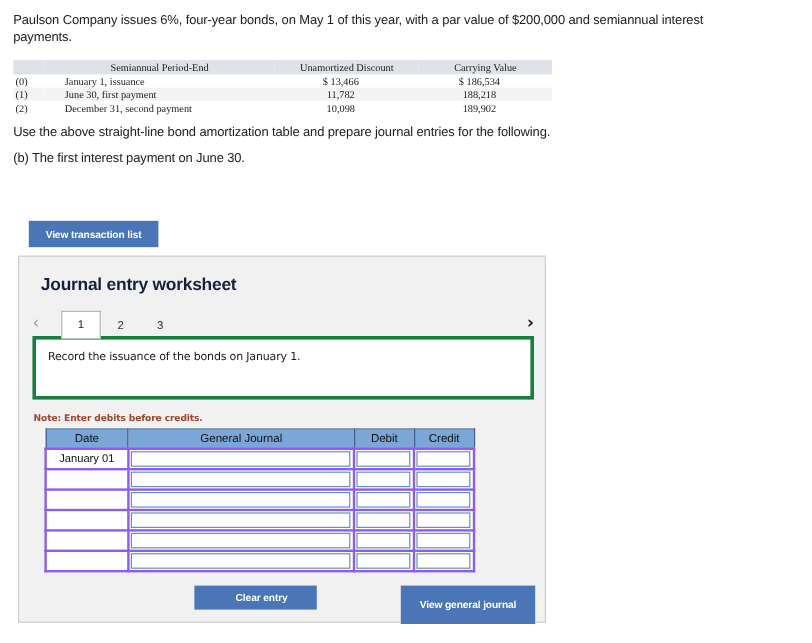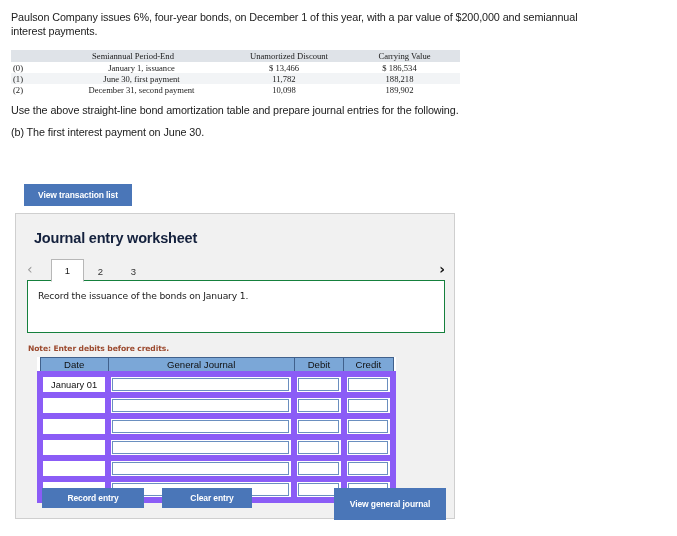--- a/index.html
+++ b/index.html
@@ -44,21 +44,21 @@
     height: 12px;
     text-align: center;
   }
   .amort thead th.c-idx { width: 26px; }
   .amort thead th.c-period { width: 192px; text-align: center; }
   .amort thead th.c-disc { width: 120px; text-align: center; }
   .amort thead th.c-carry { width: 111px; text-align: center; }
   .amort tbody td { padding: 0.5px 0; height: 11px; }
   .amort tbody tr:nth-child(even) { background: #f2f4f6; }
   .amort td.idx { padding-left: 2px; text-align: left; }
-  .amort td.lbl { padding-left: 17px; text-align: center; }
+  .amort td.lbl { padding-left: 17px; text-align: left; }
   .amort td.num { text-align: center; padding-right: 10px; }
 
   
   .instruct {
     position: absolute;
     left: 11px;
     top: 103px;
     font-size: 10.8px;
     line-height: 14px;
     color: #212121;
@@ -170,21 +170,21 @@
   }
 
   
   .prompt-box {
     position: absolute;
     left: 11px;
     top: 66px;
     width: 418px;
     height: 53px;
     background: #ffffff;
-    border: 1px solid #15803d;
+    border: 3px solid #15803d;
     z-index: 2;
   }
   .prompt-text {
     position: absolute;
     left: 10px;
     top: 9px;
     font-family: "DejaVu Sans", sans-serif;
     font-size: 9.2px;
     color: #1b1b1b;
     letter-spacing: -0.15px;
@@ -221,21 +221,21 @@
     height: 16px;
     text-align: center;
     font-family: "Liberation Sans", sans-serif;
   }
   .journal col.c-date  { width: 69px; }
   .journal col.c-gj    { width: 190px; }
   .journal col.c-debit { width: 50px; }
   .journal col.c-credit{ width: 50px; }
 
   .journal td {
-    border: 6px solid #8b5cf6;
+    border: 2px solid #8b5cf6;
     height: 17px;
     padding: 0;
     vertical-align: middle;
   }
   .journal td.datecell {
     text-align: center;
     font-size: 9.3px;
     color: #111111;
     background: #ffffff;
   }
@@ -248,27 +248,27 @@
     font-family: "Liberation Sans", sans-serif;
     font-size: 9px;
     padding: 0 2px;
     outline: none;
     display: block;
   }
   .cellinput.right { text-align: right; }
 
   
   #record-entry  { position: absolute; left: 26px;  top: 274px; width: 102px; height: 20px; }
-  #clear-entry   { position: absolute; left: 146px; top: 274px; width: 90px; height: 20px; padding-left: 10px; }
+  #clear-entry   { position: absolute; left: 146px; top: 274px; width: 102px; height: 20px; padding-left: 10px; }
   #view-general  { position: absolute; left: 318px; top: 274px; width: 112px; height: 32px; }
 </style>
 </head>
 <body>
 
-<div class="intro">Paulson Company issues 6%, four-year bonds, on December 1 of this year, with a par value of $200,000 and semiannual interest payments.</div>
+<div class="intro">Paulson Company issues 6%, four-year bonds, on May 1 of this year, with a par value of $200,000 and semiannual interest payments.</div>
 
 <table class="amort">
   <thead>
     <tr>
       <th class="c-idx"></th>
       <th class="c-period">Semiannual Period-End</th>
       <th class="c-disc">Unamortized Discount</th>
       <th class="c-carry">Carrying Value</th>
     </tr>
   </thead>
@@ -405,17 +405,16 @@
         <td>
             <input class="cellinput right" type="text" value="" style="">
           </td>
         <td>
             <input class="cellinput right" type="text" value="" style="">
           </td>
       </tr>
     </tbody>
   </table>
 
-  <button class="btn" id="record-entry">Record entry</button>
   <button class="btn" id="clear-entry">Clear entry</button>
   <button class="btn" id="view-general">View general journal</button>
 
 </div>
 
 </body></html>

